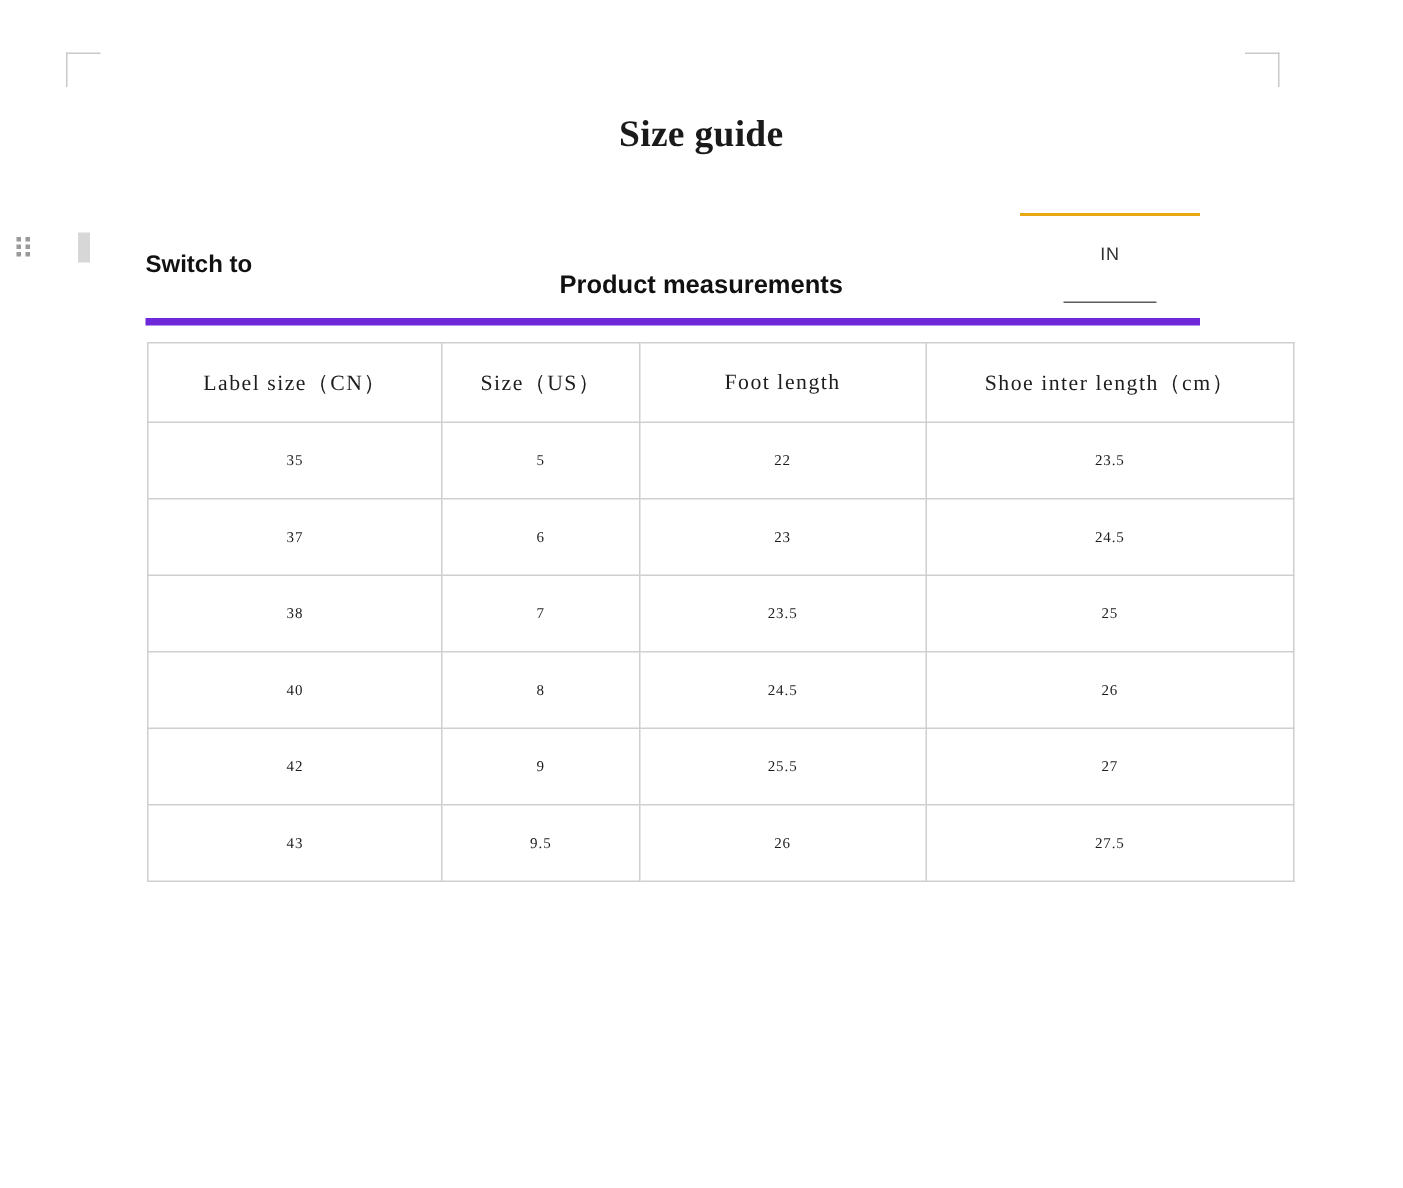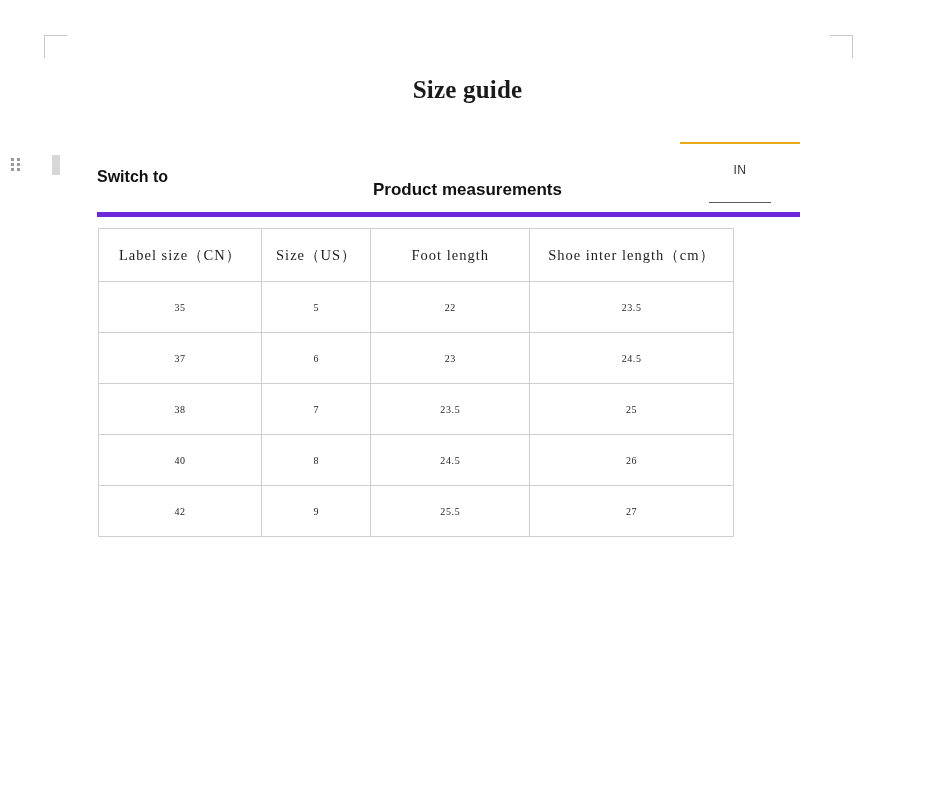--- a/index.html
+++ b/index.html
@@ -126,21 +126,21 @@
     font-size: 17px;
     font-weight: bold;
     color: #111111;
   }
 
   
   .table-wrap {
     position: absolute;
     left: 98px;
     top: 228px;
-    width: 636px;
+    width: 765px;
   }
   table.size-table {
     width: 100%;
     border-collapse: collapse;
     table-layout: fixed;
     font-family: "Liberation Serif", serif;
   }
   table.size-table th,
   table.size-table td {
     border: 1px solid #cfcfcf;
@@ -233,15 +233,21 @@
         <td>8</td>
         <td>24.5</td>
         <td>26</td>
       </tr>
       <tr>
         <td>42</td>
         <td>9</td>
         <td>25.5</td>
         <td>27</td>
       </tr>
+      <tr>
+        <td>43</td>
+        <td>9.5</td>
+        <td>26</td>
+        <td>27.5</td>
+      </tr>
     </tbody>
   </table>
 </div>
 
 </body></html>

